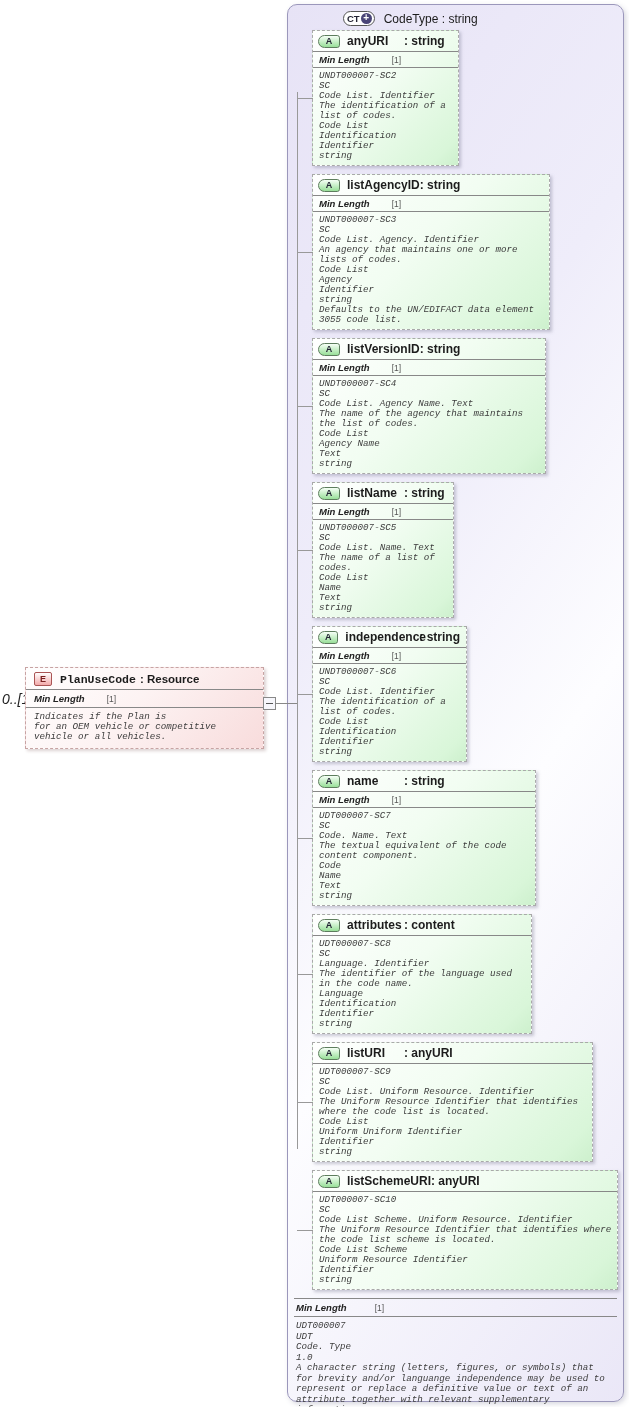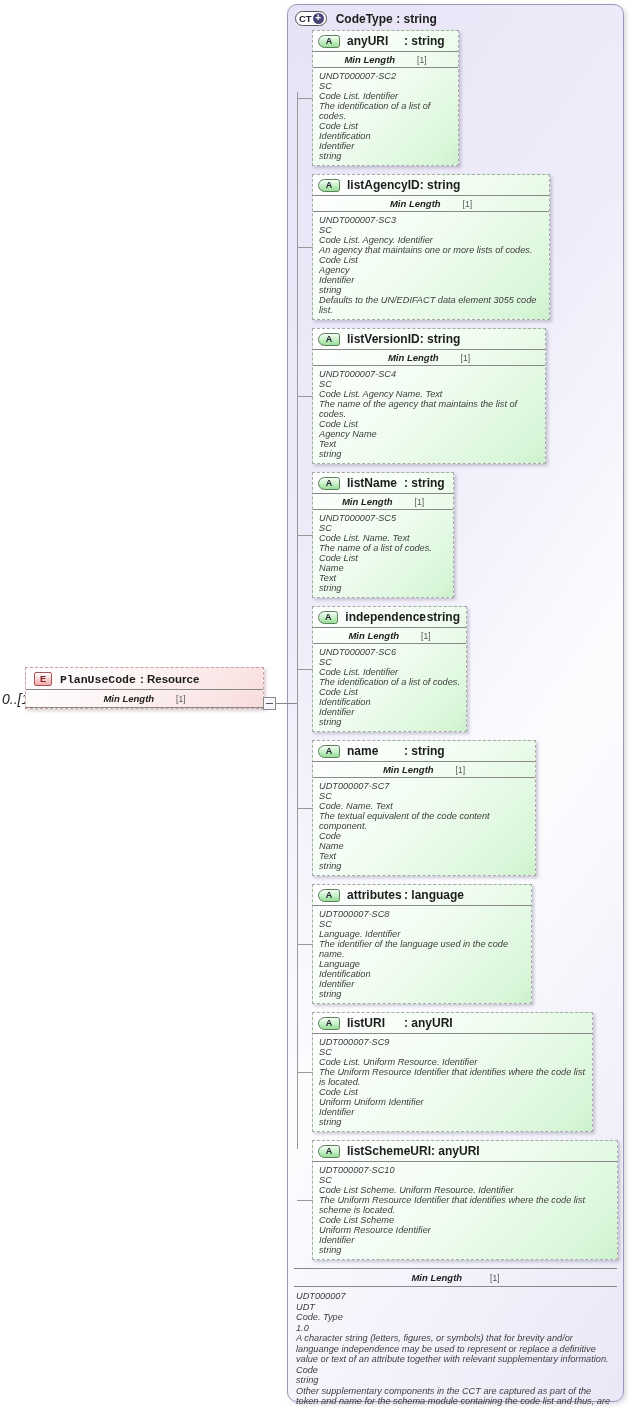--- a/index.html
+++ b/index.html
@@ -11,27 +11,27 @@
     box-sizing:border-box;
     border:1px solid #9b97bb;border-radius:10px;
     background:linear-gradient(125deg,#e7e3f6 0%,#efedfa 35%,#fdfdff 60%,#eae7f7 100%);
     box-shadow:2px 2px 5px rgba(100,100,130,.25);
     display:flex;flex-direction:column;
   }
   .ct-header{display:flex;align-items:center;padding:6px 8px 4px 7px;flex:0 0 auto;}
   .ct-badge{
     display:inline-flex;align-items:center;box-sizing:border-box;height:15px;
     padding:0 2px 0 3px;border:1px solid #555;border-radius:8px;background:#fff;
-    font-size:9.5px;font-weight:bold;color:#223;
+    font-size:9.5px;font-weight:bold;color:#223;margin-left:48px;
   }
   .ct-plus{
     display:inline-block;width:11px;height:11px;margin-left:1px;border-radius:50%;
     background:#4a4577;color:#fff;font-size:10px;line-height:10px;text-align:center;font-weight:bold;
   }
-  .ct-title{margin-left:9px;font-size:12px;font-weight:bold;color:#1c1c1c;}
+  .ct-title{margin-left:9px;font-size:12px;font-weight:normal;color:#1c1c1c;}
   .ct-title .tn{display:inline-block;}
 
   
   .vline{position:absolute;left:9px;top:87px;width:1px;height:1057px;background:#999;}
   .attr-stack{margin-left:24px;flex:0 0 auto;}
   .attr-box{position:relative;}
   .attr-box::before{content:"";position:absolute;left:-16px;top:50%;width:16px;height:1px;background:#999;}
 
   
   .attr-box{
@@ -42,26 +42,26 @@
   }
   .attr-head{display:flex;align-items:center;padding:3px 6px 3px 5px;border-bottom:1px solid #888;}
   .a-badge{
     display:inline-block;box-sizing:border-box;width:22px;height:13px;margin-right:7px;
     border:1px solid #5d7d5d;border-radius:7px 3px 3px 7px;
     background:linear-gradient(#f6fff6,#98df98);
     font-size:9px;font-weight:600;color:#223;text-align:center;line-height:11px;
   }
   .attr-name{display:inline-block;min-width:57px;font-size:12px;font-weight:bold;color:#1c1c1c;}
   .attr-type{font-size:12px;font-weight:bold;color:#1c1c1c;white-space:nowrap;}
-  .facet-row{display:flex;align-items:baseline;padding:2px 6px;border-bottom:1px solid #888;justify-content:center;}
+  .facet-row{display:flex;align-items:baseline;padding:2px 6px;border-bottom:1px solid #888;}
   .facet-label{font-size:9.5px;font-weight:bold;font-style:italic;color:#222;}
   .facet-value{margin-left:22px;font-size:8.5px;color:#555;}
   .ann{
     padding:3px 3px 4px 6px;font-size:9.2px;line-height:10px;
-    font-style:italic;color:#3d3d3d;white-space:pre-line;
+    font-style:italic;color:#3d3d3d;white-space:pre-line;font-family:Liberation Mono, monospace;
   }
 
   
   .ct-footer{margin:auto 6px 8px 6px;flex:0 0 auto;}
   .ct-footer .facet-row{border-top:1px solid #888;border-bottom:1px solid #888;padding:3px 2px;}
   .ct-footer .facet-value{margin-left:28px;}
   .ct-footer .ann{padding:4px 2px 0 2px;line-height:10.5px;}
 
   
   .elem-box{
@@ -228,21 +228,21 @@
 Code
 Name
 Text
 string</div>
       </div>
 
       <div class="attr-box" style="width:220px">
         <div class="attr-head">
           <span class="a-badge">A</span>
           <span class="attr-name">attributes</span>
-          <span class="attr-type">: language</span>
+          <span class="attr-type">: content</span>
         </div>
         <div class="ann">UDT000007-SC8
 SC
 Language. Identifier
 The identifier of the language used in the code name.
 Language
 Identification
 Identifier
 string</div>
       </div>
@@ -302,20 +302,22 @@
   <div class="elem-box">
     <div class="elem-head">
       <span class="e-badge">E</span>
       <span class="elem-name">PlanUseCode</span>
       <span class="elem-type">: Resource</span>
     </div>
     <div class="facet-row">
       <span class="facet-label">Min Length</span>
       <span class="facet-value">[1]</span>
     </div>
+    <div class="ann">Indicates if the Plan is
+for an OEM vehicle or competitive vehicle or all vehicles.</div>
   </div>
 
   <div class="conn-hline"></div>
   <div class="conn-box">
     <span class="minus-icon"></span>
   </div>
 
 </div>
 
 </body></html>

